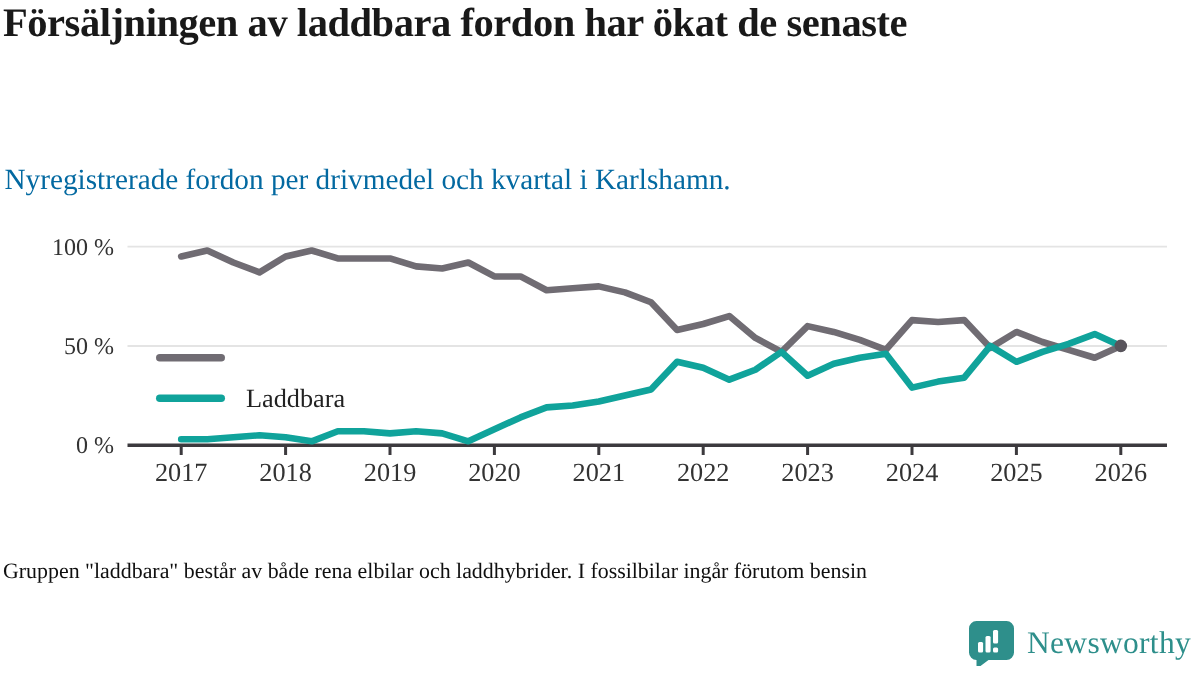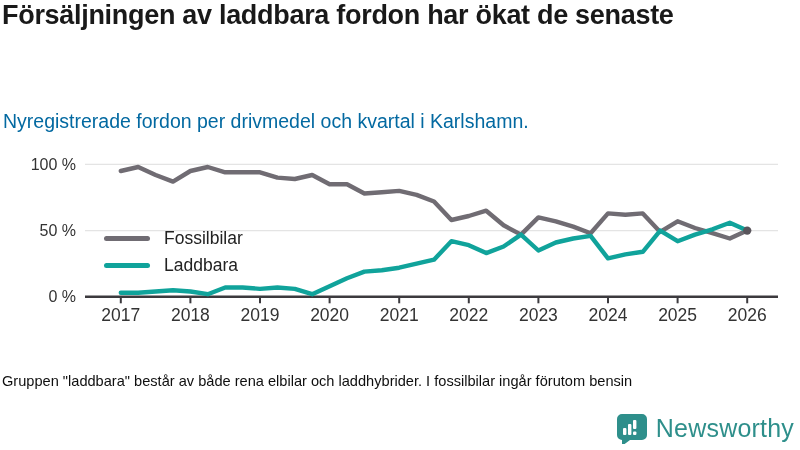--- a/index.html
+++ b/index.html
@@ -1,31 +1,31 @@
 <!DOCTYPE html>
 <html><head>
 <meta charset="utf-8">
 <style>
   html,body{margin:0;padding:0;background:#fff;}
   .page{position:relative;width:800px;height:450px;background:#ffffff;
-        font-family:Liberation Sans, sans-serif;overflow:hidden;}
+        font-family:Liberation Serif, serif;overflow:hidden;}
   .title{position:absolute;left:2px;top:0px;width:792px;margin:0;
          font-size:27px;font-weight:bold;letter-spacing:-0.3px;
          line-height:31px;color:#191919;}
   .subtitle{position:absolute;left:3px;top:110px;width:780px;
             font-size:19.5px;color:#0369a1;}
   .chart-svg{position:absolute;left:0;top:150px;}
   .legend{position:absolute;left:104px;top:227px;}
   .legend-row{display:flex;align-items:center;gap:14px;height:22px;margin-bottom:5px;}
   .swatch{width:46px;height:5px;border-radius:3px;background:#999;}
   .legend-label{font-size:17.5px;color:#222222;}
   .footnote{position:absolute;left:2px;top:371px;width:792px;
             font-size:14.6px;line-height:20px;color:#0f0f0f;}
   .brand{position:absolute;right:6px;top:412px;display:flex;align-items:center;gap:8px;}
-  .brand-word{font-size:25px;font-weight:500;letter-spacing:0.2px;}
+  .brand-word{font-size:21px;font-weight:500;letter-spacing:0.2px;}
 </style>
 </head>
 <body>
 
 <div class="page">
 
   <h1 class="title"><span>Försäljningen av laddbara fordon har ökat de senaste</span><br></h1>
 
   <div class="subtitle">Nyregistrerade fordon per drivmedel och kvartal i Karlshamn.</div>
 
@@ -61,21 +61,20 @@
     <g>
         <polyline points="120.8,21.0 138.2,17.0 155.6,25.0 173.0,31.6 190.4,21.0 207.8,17.0 225.2,22.3 242.6,22.3 260.0,22.3 277.4,27.6 294.8,29.0 312.2,25.0 329.6,34.3 347.0,34.3 364.4,43.5 381.8,42.2 399.2,40.9 416.6,44.9 434.0,51.5 451.4,70.0 468.8,66.0 486.2,60.7 503.6,75.3 521.0,84.6 538.4,67.4 555.8,71.3 573.2,76.6 590.6,83.2 608.0,63.4 625.4,64.7 642.8,63.4 660.2,81.9 677.6,71.3 695.0,78.0 712.4,83.2 729.8,88.5 747.2,80.6" fill="none" stroke="#706c73" stroke-width="4.4" stroke-linejoin="round" stroke-linecap="round"></polyline>
         <polyline points="120.8,142.8 138.2,142.8 155.6,141.5 173.0,140.2 190.4,141.5 207.8,144.2 225.2,137.5 242.6,137.5 260.0,138.9 277.4,137.5 294.8,138.9 312.2,144.2 329.6,136.2 347.0,128.3 364.4,121.6 381.8,120.3 399.2,117.7 416.6,113.7 434.0,109.7 451.4,91.2 468.8,95.2 486.2,103.1 503.6,96.5 521.0,84.6 538.4,100.5 555.8,92.5 573.2,88.5 590.6,85.9 608.0,108.4 625.4,104.4 642.8,101.8 660.2,80.6 677.6,91.2 695.0,84.6 712.4,79.3 729.8,72.7 747.2,80.6" fill="none" stroke="#10a39b" stroke-width="4.4" stroke-linejoin="round" stroke-linecap="round"></polyline>
         <circle cx="747.2" cy="80.6" r="4.2" fill="#59555c"></circle>
       </g>
   </svg>
 
   <div class="legend">
     <div class="legend-row">
       <span class="swatch" style="background: rgb(112, 108, 115);"></span>
-      <span class="legend-label">Fossilbilar</span>
     </div>
     <div class="legend-row">
       <span class="swatch" style="background: rgb(16, 163, 155);"></span>
       <span class="legend-label">Laddbara</span>
     </div>
   </div>
 
   <div class="footnote">
     <div>Gruppen "laddbara" består av både rena elbilar och laddhybrider. I fossilbilar ingår förutom bensin</div>
   </div>

